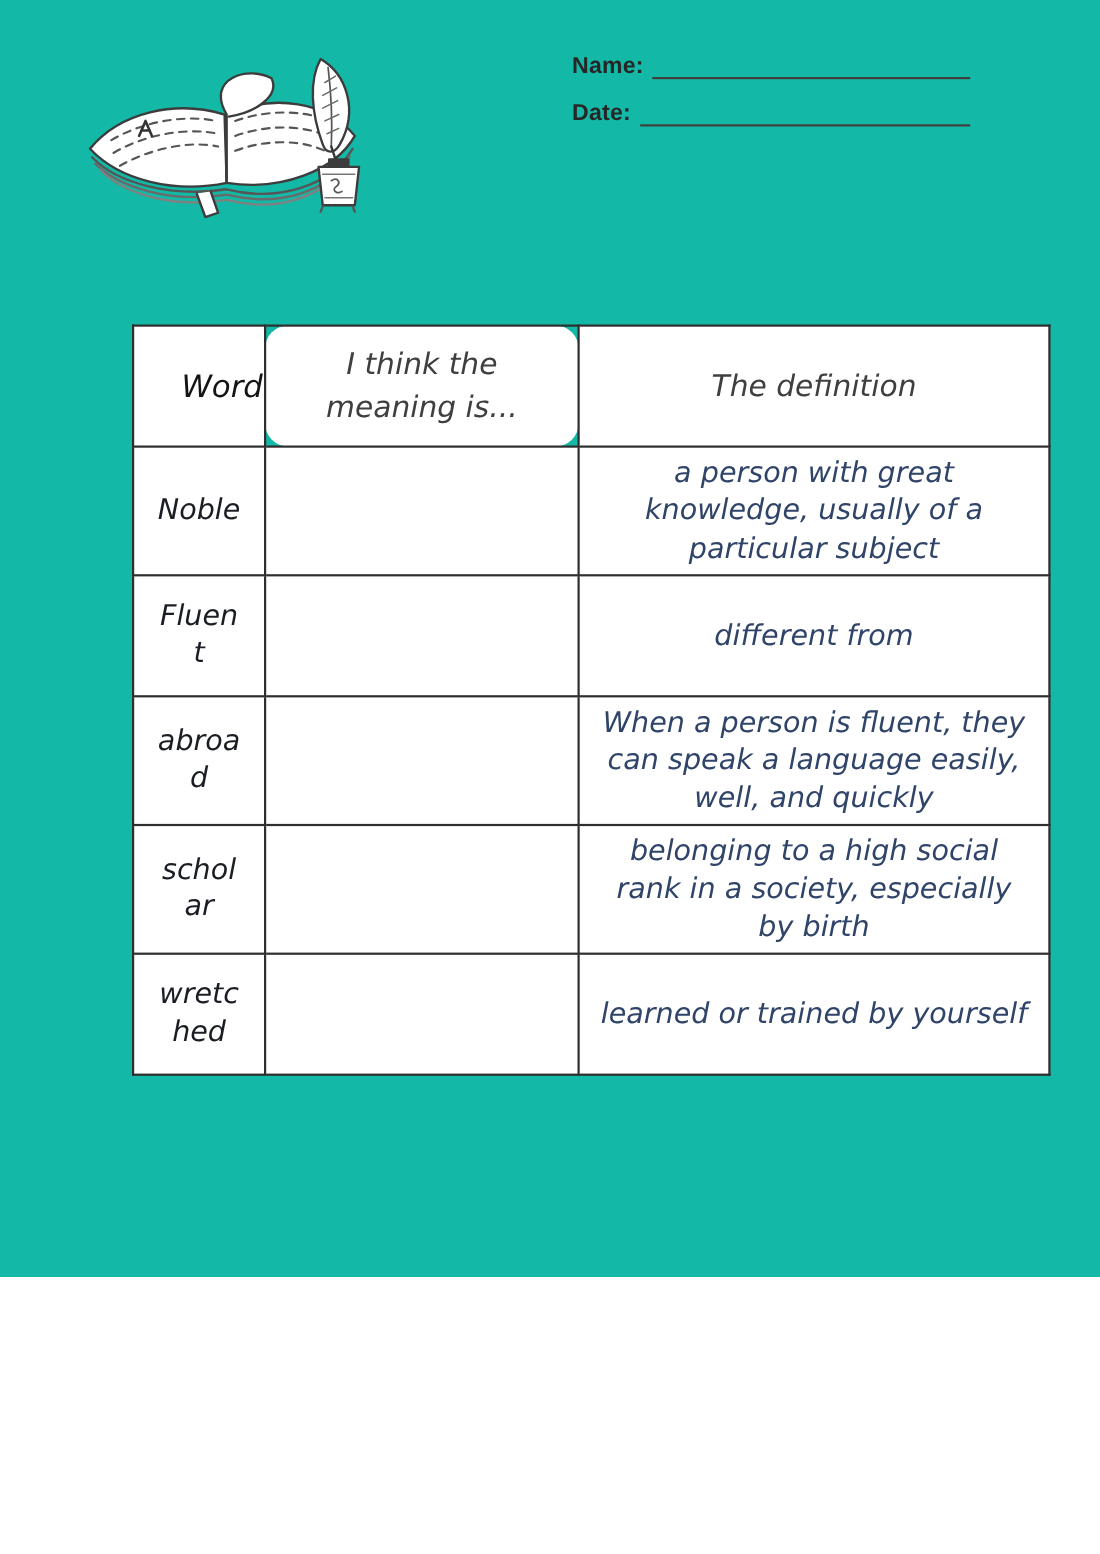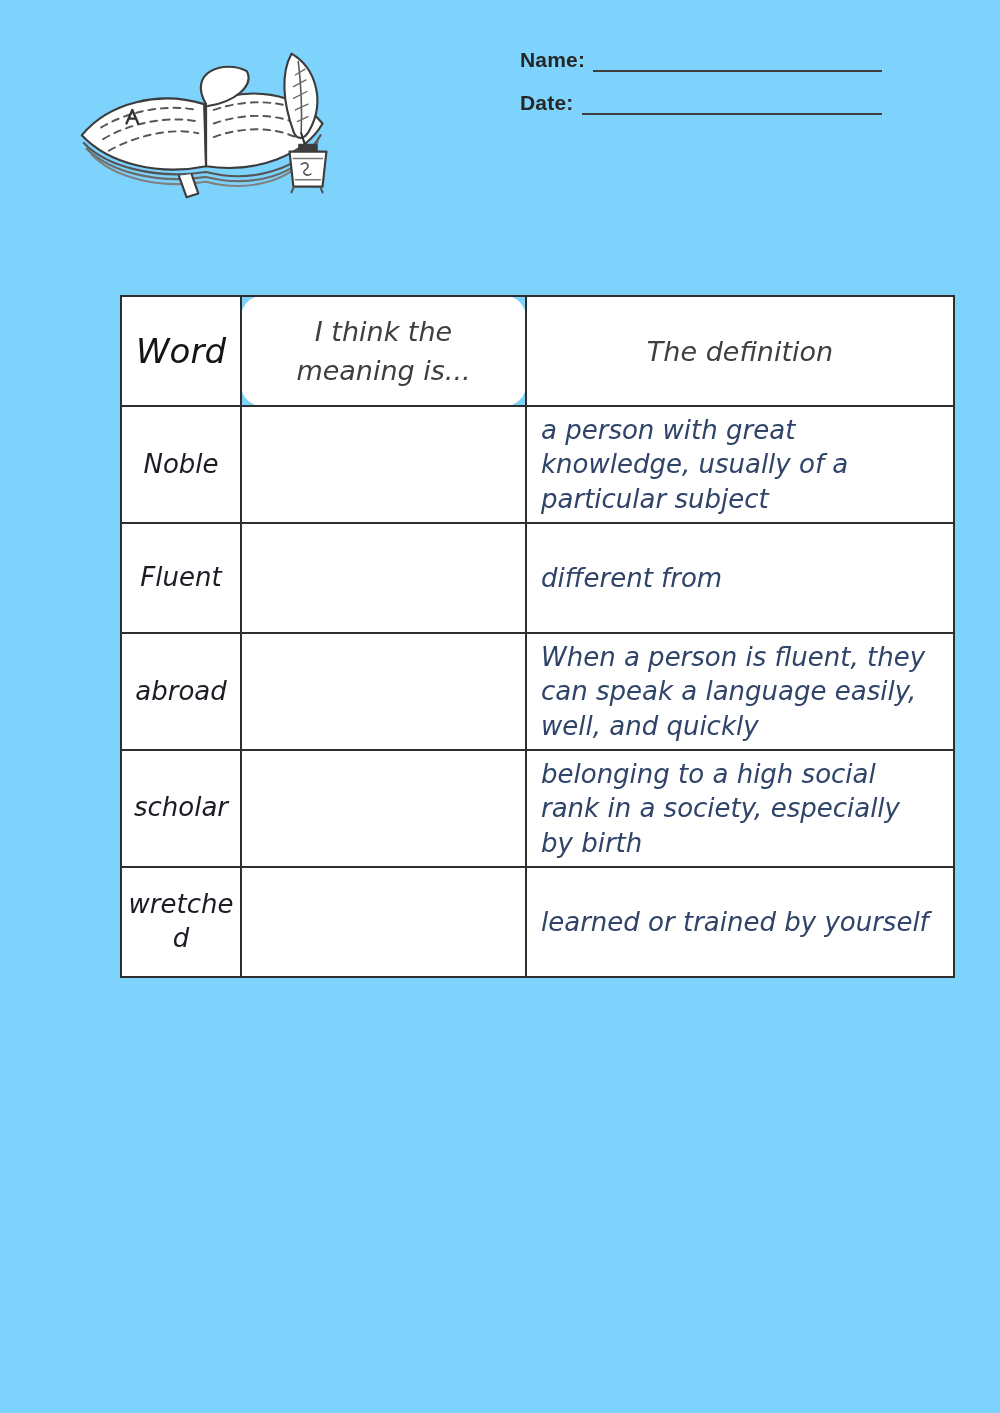--- a/index.html
+++ b/index.html
@@ -1,21 +1,21 @@
 <!DOCTYPE html>
 <html><head>
 <meta charset="utf-8">
 <style>
   * { box-sizing: border-box; }
   html, body { margin: 0; padding: 0; background: #ffffff; }
   .page {
     position: relative;
     width: 1000px;
-    height: 1413px;
-    background: #7dd3fc;
+    height: 1161px;
+    background: #14b8a6;
     font-family: "Liberation Sans", sans-serif;
     overflow: hidden;
   }
 
   
   .illustration {
     position: absolute;
     left: 62px;
     top: 42px;
     width: 292px;
@@ -78,53 +78,53 @@
     border: 2px solid #2e2e2e;
     vertical-align: middle;
     background: #ffffff;
   }
   .vocab-table thead th { height: 110px; font-weight: normal; }
   .vocab-table tbody td { height: 110px; }
 
   .hand { font-family: "DejaVu Sans", sans-serif; font-style: italic; }
 
   .th-word {
-    text-align: center;
-    font-size: 34px;
+    text-align: right;
+    font-size: 28px;
     color: #141414;
   }
   .th-meaning {
     text-align: center;
     font-size: 27px;
     color: #3f3f3f;
     padding: 0 42px;
     line-height: 1.45;
     border-radius: 21px;
   }
   .th-definition {
     text-align: center;
     font-size: 27px;
     color: #3f3f3f;
   }
 
   .word-cell {
     text-align: center;
     font-size: 26px;
     color: #1a1d24;
-    padding: 0 4px;
+    padding: 0 20px;
     line-height: 1.3;
     overflow-wrap: break-word;
   }
   .meaning-cell { }
   .definition-cell {
     font-size: 26px;
     color: #2f4468;
     padding: 6px 14px;
     line-height: 1.32;
-    text-align: left;
+    text-align: center;
     margin-top: 40px;
   }
 </style>
 </head>
 <body>
 
 <div class="page">
 
   <svg class="illustration" viewBox="0 0 300 170" xmlns="http://www.w3.org/2000/svg" aria-hidden="true">
     <g fill="none" stroke="#3c3c3c" stroke-width="2.2" stroke-linecap="round" stroke-linejoin="round">

